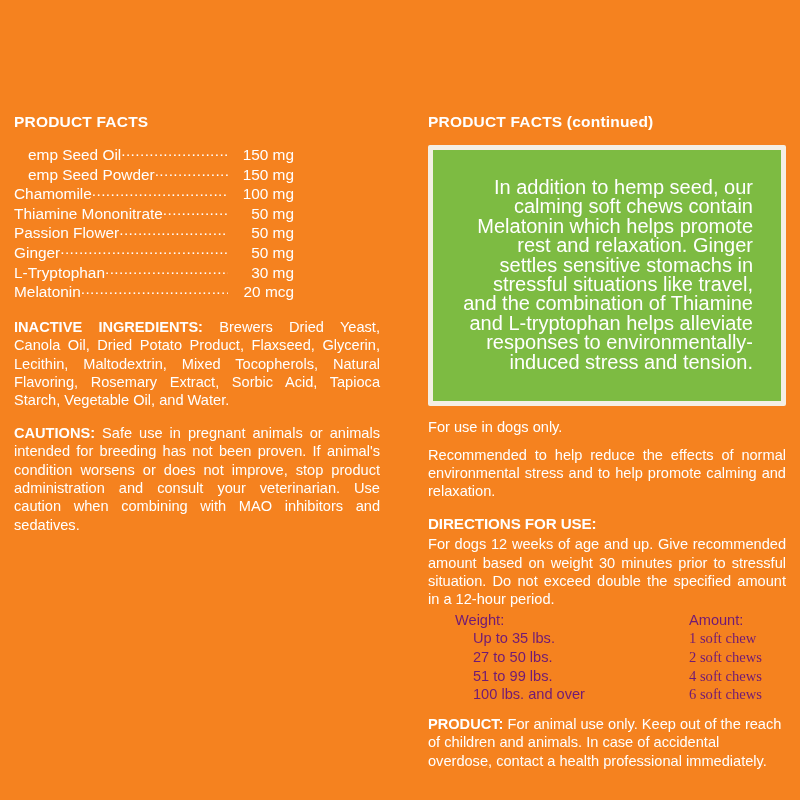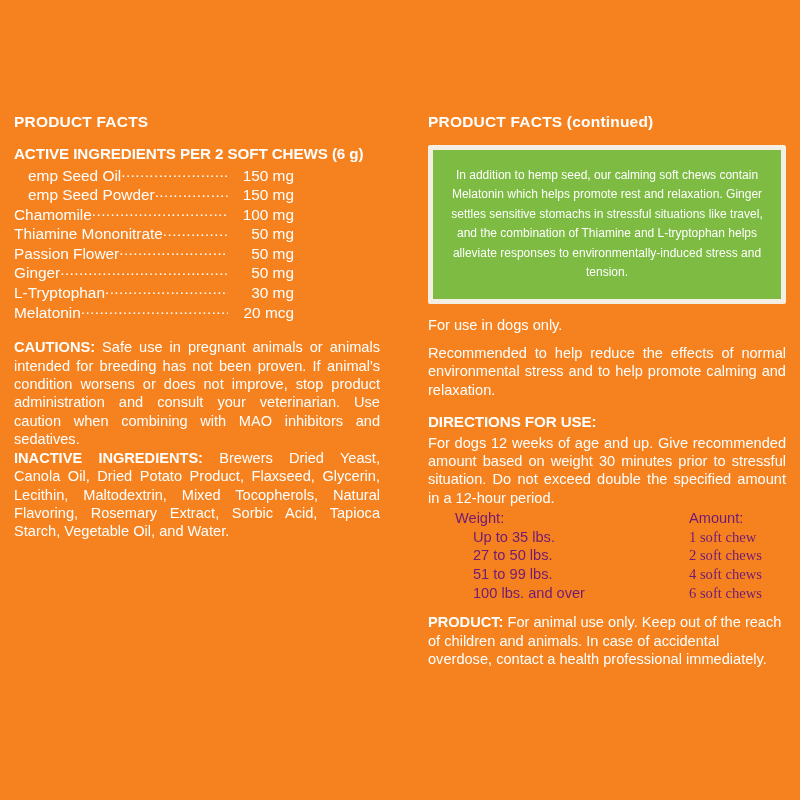--- a/index.html
+++ b/index.html
@@ -111,25 +111,25 @@
     border-radius: 2px;
     margin: 0 0 12px 0;
     box-sizing: border-box;
   }
   .callout {
     background: #7DBB42;
     padding: 12px 12px 13px 12px;
     box-sizing: border-box;
   }
   .callout-text {
-    margin: 4px;
-    font-size: 12px;
+    margin: 16px;
+    font-size: 20px;
     line-height: 19.4px;
     color: #FFFFFF;
-    text-align: center;
+    text-align: right;
   }
 
   
   .dose-table {
     width: 100%;
     border-collapse: collapse;
     margin: 1px 0 11px 0;
   }
   .dose-table th,
   .dose-table td {
@@ -151,21 +151,20 @@
 </style>
 </head>
 <body>
 
 <div class="panel">
 
   <div class="col col-left">
 
     <div class="facts-title">PRODUCT FACTS</div>
 
-    <div class="section-head">ACTIVE INGREDIENTS PER 2 SOFT CHEWS (6 g)</div>
 
     <ul class="ing-list">
       <li class="ing-row indent">
         <span class="ing-name">emp Seed Oil</span>
         <span class="ing-dots"></span>
         <span class="ing-val">150 mg</span>
       </li>
       <li class="ing-row indent">
         <span class="ing-name">emp Seed Powder</span>
         <span class="ing-dots"></span>
@@ -196,26 +195,26 @@
         <span class="ing-dots"></span>
         <span class="ing-val">30 mg</span>
       </li>
       <li class="ing-row">
         <span class="ing-name">Melatonin</span>
         <span class="ing-dots"></span>
         <span class="ing-val">20 mcg</span>
       </li>
     </ul>
 
+    <p class="para">
+      <span class="lead">INACTIVE INGREDIENTS:</span><span> Brewers Dried Yeast, Canola Oil, Dried Potato Product, Flaxseed, Glycerin, Lecithin, Maltodextrin, Mixed Tocopherols, Natural Flavoring, Rosemary Extract, Sorbic Acid, Tapioca Starch, Vegetable Oil, and Water.</span>
+    </p>
+
     <p class="para last">
       <span class="lead">CAUTIONS:</span><span> Safe use in pregnant animals or animals intended for breeding has not been proven. If animal's condition worsens or does not improve, stop product administration and consult your veterinarian. Use caution when combining with MAO inhibitors and sedatives.</span>
-    </p>
-
-    <p class="para">
-      <span class="lead">INACTIVE INGREDIENTS:</span><span> Brewers Dried Yeast, Canola Oil, Dried Potato Product, Flaxseed, Glycerin, Lecithin, Maltodextrin, Mixed Tocopherols, Natural Flavoring, Rosemary Extract, Sorbic Acid, Tapioca Starch, Vegetable Oil, and Water.</span>
     </p>
 
   </div>
 
   <div class="col col-right">
 
     <div class="facts-title"><span>PRODUCT FACTS</span><span class="paren"> (continued)</span></div>
 
     <div class="callout-wrap">
       <div class="callout">

